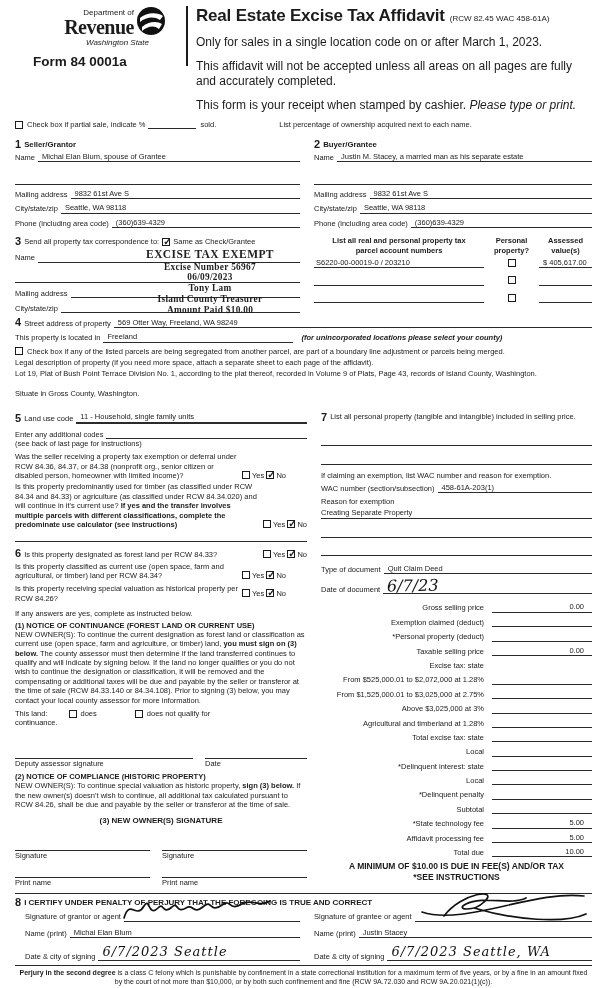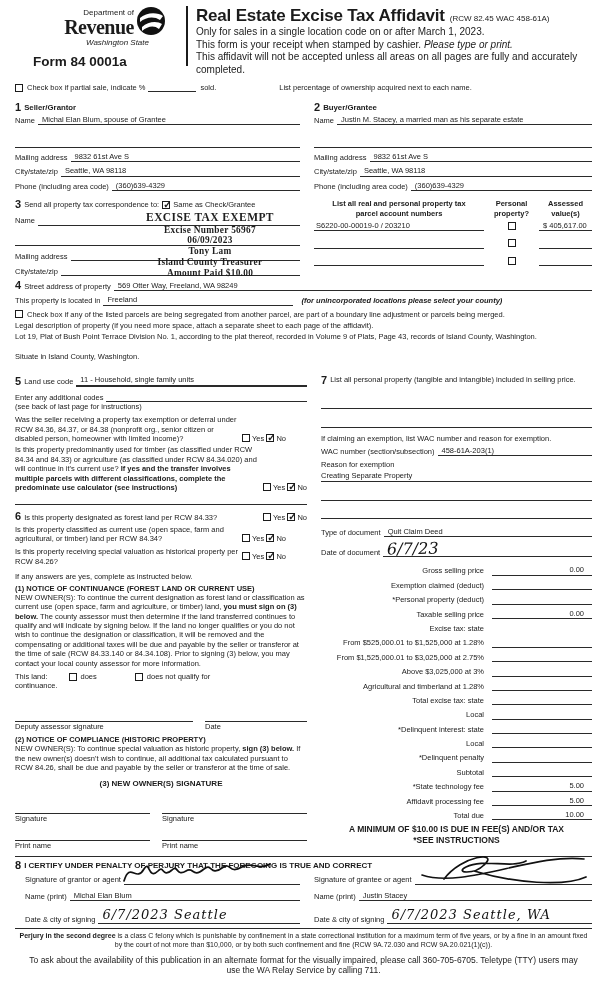--- a/index.html
+++ b/index.html
@@ -17,21 +17,21 @@
   .logo-txt { text-align:right; }
   .dept { font-size:8px; }
   .revenue { font-family:"Liberation Serif", serif; font-weight:bold; font-size:20px; line-height:0.9; letter-spacing:-0.5px;}
   .wastate { font-size:8px; font-style:italic; text-align:center; padding-left:40px; }
   .formnum { font-weight:bold; font-size:13.5px; margin-top:6px; padding-left:18px; }
   .hdr-div { width:2px; background:#1b1b1b; height:60px; margin:2px 8px 0 6px; }
   .title-block { flex:1; padding-top:1px; }
   .title-row { display:flex; align-items:baseline; gap:5px; }
   .main-title { font-weight:bold; font-size:17px; letter-spacing:-0.2px; }
   .title-ref { font-size:8px; }
-  .note { font-size:10px; margin-top:0; }
+  .note { font-size:12px; margin-top:9px; }
   
   .cb { display:inline-block; width:8px; height:8px; border:1px solid #1b1b1b; position:relative; vertical-align:-1px; background:#fff; flex:none;}
   .cb.checked::after { content:"✓"; position:absolute; left:0px; top:-3px; font-size:10px; font-weight:bold; }
   .row { display:flex; align-items:flex-end; }
   .line { flex:1; border-bottom:1px solid #2a2a2a; padding:0 0 0 4px; min-height:9px; }
   .lbl { white-space:nowrap; padding-right:3px; }
   .b { font-weight:bold; }
   .i { font-style:italic; }
   .secnum { font-weight:bold; font-size:11px; margin-right:3px; line-height:1; }
   .sechdr { display:flex; align-items:flex-end; margin-bottom:2px; }
@@ -92,22 +92,22 @@
       <div class="wastate">Washington State</div>
       <div class="formnum">Form 84 0001a</div>
     </div>
     <div class="hdr-div"></div>
     <div class="title-block">
       <div class="title-row">
         <span class="main-title">Real Estate Excise Tax Affidavit</span>
         <span class="title-ref">(RCW 82.45 WAC 458-61A)</span>
       </div>
       <div class="note">Only for sales in a single location code on or after March 1, 2023.</div>
+      <div class="note">This affidavit will not be accepted unless all areas on all pages are fully and accurately completed.</div>
       <div class="note"><span>This form is your receipt when stamped by cashier. </span><span class="i">Please type or print.</span></div>
-      <div class="note">This affidavit will not be accepted unless all areas on all pages are fully and accurately completed.</div>
     </div>
   </div>
 
   <div class="row" style="margin-top:7px; align-items:center;">
     <span class="cb"></span>
     <span class="lbl" style="margin-left:4px;">Check box if partial sale, indicate %</span>
     <span class="line" style="flex:none; width:48px;"></span>
     <span class="lbl" style="margin-left:4px;">sold.</span>
     <span style="width:60px;"></span>
     <span class="lbl">List percentage of ownership acquired next to each name.</span>
@@ -258,21 +258,21 @@
     <div class="gap4"></div>
     <div class="row" style="align-items:center;">
       <span class="cb"></span>
       <span style="margin-left:4px;">Check box if any of the listed parcels are being segregated from another parcel, are part of a boundary line adjustment or parcels being merged.</span>
     </div>
     <div class="gap2"></div>
     <div>Legal description of property (if you need more space, attach a separate sheet to each page of the affidavit).</div>
     <div class="gap2"></div>
     <div style="width:575px;">Lot 19, Plat of Bush Point Terrace Division No. 1, according to the plat thereof, recorded in Volume 9 of Plats, Page 43, records of Island County, Washington.</div>
     <div style="height:10px;"></div>
-    <div>Situate in Island County, Washington.</div>
+    <div>Situate in Gross County, Washington.</div>
   </div>
 
   <div class="two-col" style="margin-top:14px;">
 
     <div class="col-l" style="width:292px;">
 
       <div>
         <div class="row">
           <span class="secnum">5</span>
           <span class="lbl">Land use code</span>
@@ -454,21 +454,21 @@
           </div>
         <div class="taxrow">
             <span class="taxlabel">Taxable selling price</span>
             <span class="taxline"><span>0.00</span></span>
           </div>
         <div class="taxrow">
             <span class="taxlabel">Excise tax: state</span>
             <span class="taxline noline"></span>
           </div>
         <div class="taxrow">
-            <span class="taxlabel">From $525,000.01 to $1,525,000 at 1.28%</span>
+            <span class="taxlabel">From $525,000.01 to $2,072,000 at 1.28%</span>
             <span class="taxline"><span></span></span>
           </div>
         <div class="taxrow">
             <span class="taxlabel">From $1,525,000.01 to $3,025,000 at 2.75%</span>
             <span class="taxline"><span></span></span>
           </div>
         <div class="taxrow">
             <span class="taxlabel">Above $3,025,000 at 3%</span>
             <span class="taxline"><span></span></span>
           </div>

